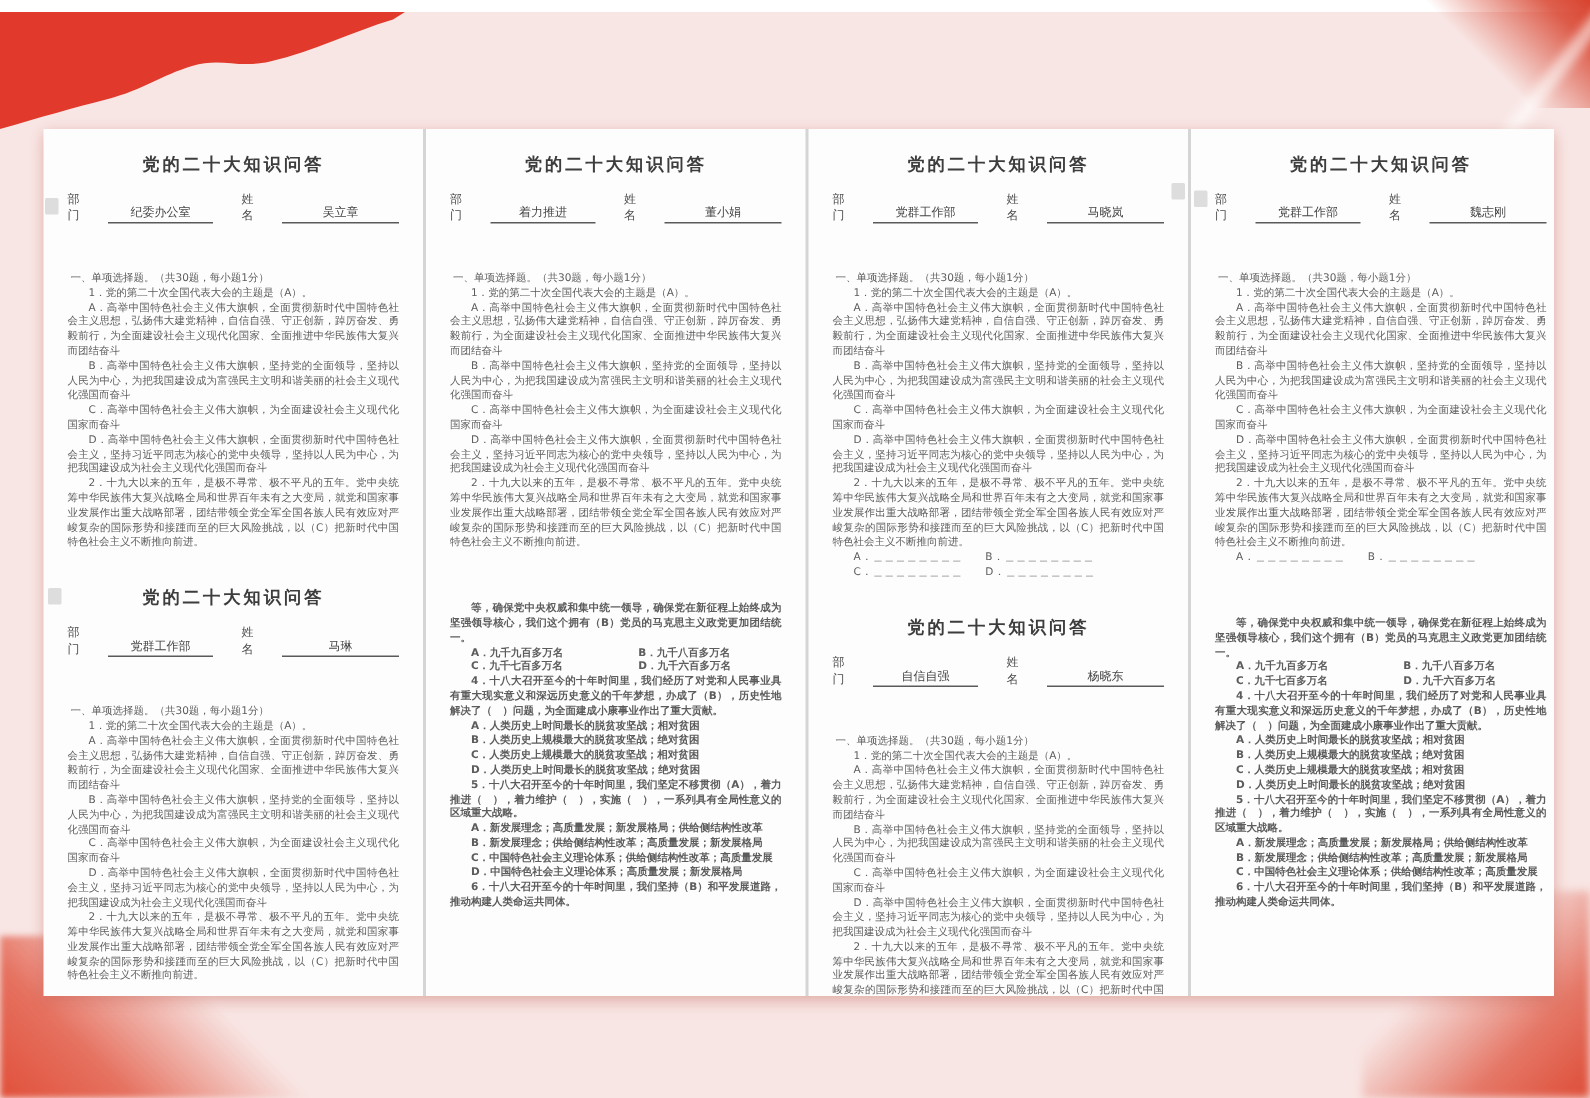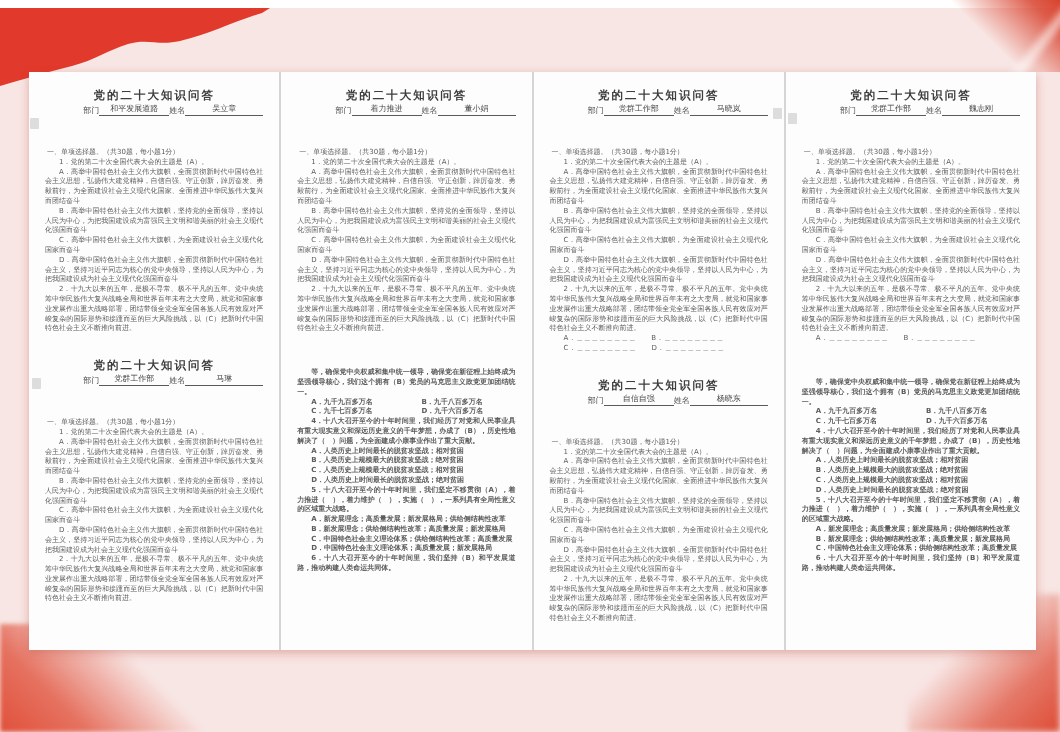--- a/index.html
+++ b/index.html
@@ -12,31 +12,31 @@
   .corner-tr{position:absolute;top:0;right:0;width:118px;height:72px;
     background:linear-gradient(225deg,#d8432e 0%,rgba(216,67,46,.85) 16%,rgba(248,230,228,0) 58%);}
   .corner-tr::after{content:"";position:absolute;top:-6px;right:18px;width:10px;height:110px;
     background:rgba(255,255,255,.55);transform:rotate(38deg);filter:blur(3px);}
   .corner-bl{position:absolute;bottom:0;left:0;width:205px;height:108px;filter:blur(2px);
     background:linear-gradient(45deg,#e0503a 0%,rgba(224,80,58,.78) 28%,rgba(248,230,228,0) 66%);}
   .corner-br{position:absolute;bottom:0;right:0;width:152px;height:138px;filter:blur(3px);
     background:linear-gradient(315deg,#dd4c36 0%,rgba(221,76,54,.72) 28%,rgba(248,230,228,0) 64%);}
 
   
-  .sheet{position:absolute;left:29px;top:72px;width:1007px;height:578px;background:#fdfdfd;
+  .sheet{position:absolute;left:29px;top:86px;width:1007px;height:578px;background:#fdfdfd;
     display:flex;overflow:hidden;box-shadow:0 2px 8px rgba(180,90,80,.28),0 5px 10px rgba(215,95,80,.18);}
   .page-col{position:relative;flex:1 1 0;box-sizing:border-box;padding:0 16px;}
   .page-col + .page-col{border-left:2px solid #d5d5d5;}
 
   .form{padding-top:16px;}
   .form-bottom{padding-top:24px;}
   .cont{padding-top:34px;font-weight:bold;}
 
   .doc-title{margin:0;text-align:center;font-size:11.5px;font-weight:700;letter-spacing:2px;color:#3d3d3d;}
-  .dept-line{display:flex;justify-content:flex-end;align-items:flex-end;gap:0;
+  .dept-line{display:flex;justify-content:flex-end;align-items:flex-end;gap:19px;margin-top:10px;
     font-size:8px;color:#4c4c4c;}
   .blank{display:inline-block;min-width:56px;text-align:center;border-bottom:1.2px solid #5a5a5a;
     padding:0 7px 1px 7px;color:#454545;}
   .blank.name{min-width:64px;font-family:Liberation Mono, monospace;}
 
   .body,.cont{font-size:7px;line-height:1.4;color:#5c5c5c;text-align:justify;}
   .body{margin-top:9px;}
   .body p,.cont p{margin:0;text-indent:14px;}
   .body p.sec{text-indent:2px;margin-top:32px;}
   .optrow{display:flex;padding-left:14px;gap:16px;}
@@ -66,21 +66,21 @@
 
   <div class="sheet">
 
     <div class="page-col">
       <div class="smudge s-c1"></div>
       <div class="smudge s-c1b"></div>
       <section class="form">
         <h2 class="doc-title">党的二十大知识问答</h2>
         <div class="dept-line">
           <span>部门</span>
-          <span class="blank">和平发展道路</span>
+          <span class="blank">纪委办公室</span>
           <span>姓名</span>
           <span class="blank name">吴立章</span>
         </div>
         <div class="body">
           <p class="sec">一、单项选择题。（共30题，每小题1分）</p>
           <p>1．党的第二十次全国代表大会的主题是（A）。</p>
           <p>A．高举中国特色社会主义伟大旗帜，全面贯彻新时代中国特色社会主义思想，弘扬伟大建党精神，自信自强、守正创新，踔厉奋发、勇毅前行，为全面建设社会主义现代化国家、全面推进中华民族伟大复兴而团结奋斗</p>
           <p>B．高举中国特色社会主义伟大旗帜，坚持党的全面领导，坚持以人民为中心，为把我国建设成为富强民主文明和谐美丽的社会主义现代化强国而奋斗</p>
           <p>C．高举中国特色社会主义伟大旗帜，为全面建设社会主义现代化国家而奋斗</p>
           <p>D．高举中国特色社会主义伟大旗帜，全面贯彻新时代中国特色社会主义，坚持习近平同志为核心的党中央领导，坚持以人民为中心，为把我国建设成为社会主义现代化强国而奋斗</p>

